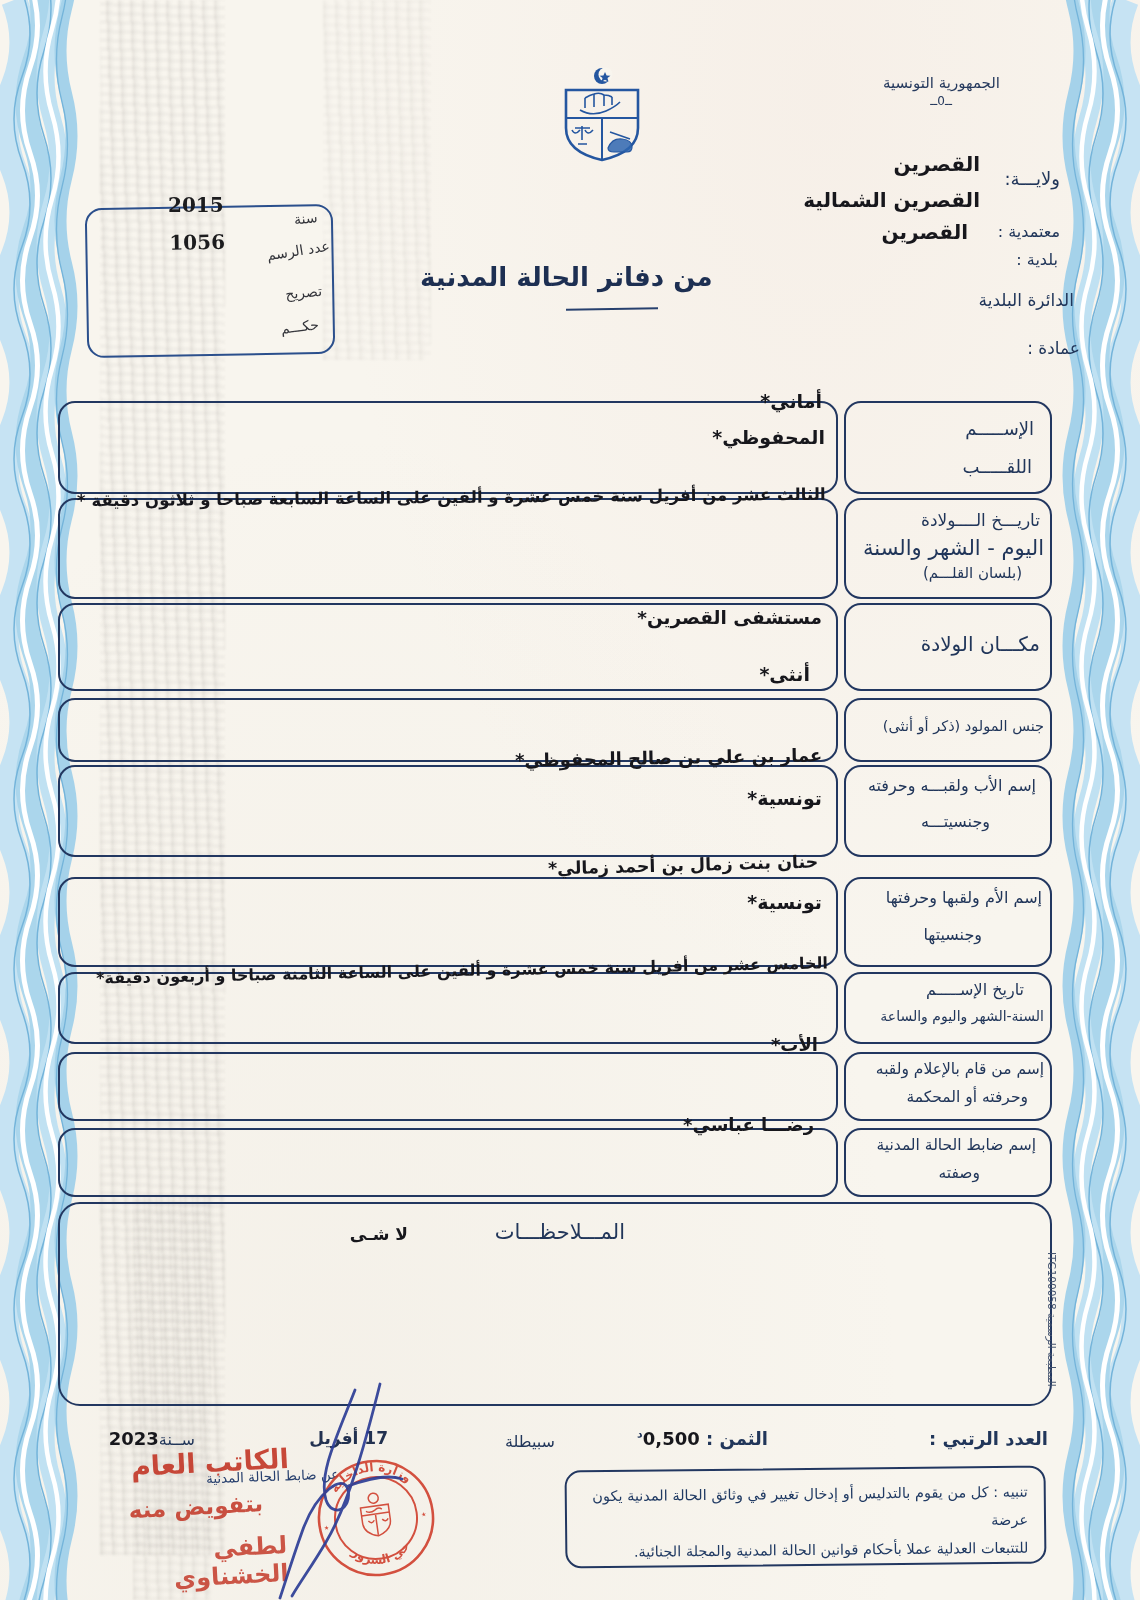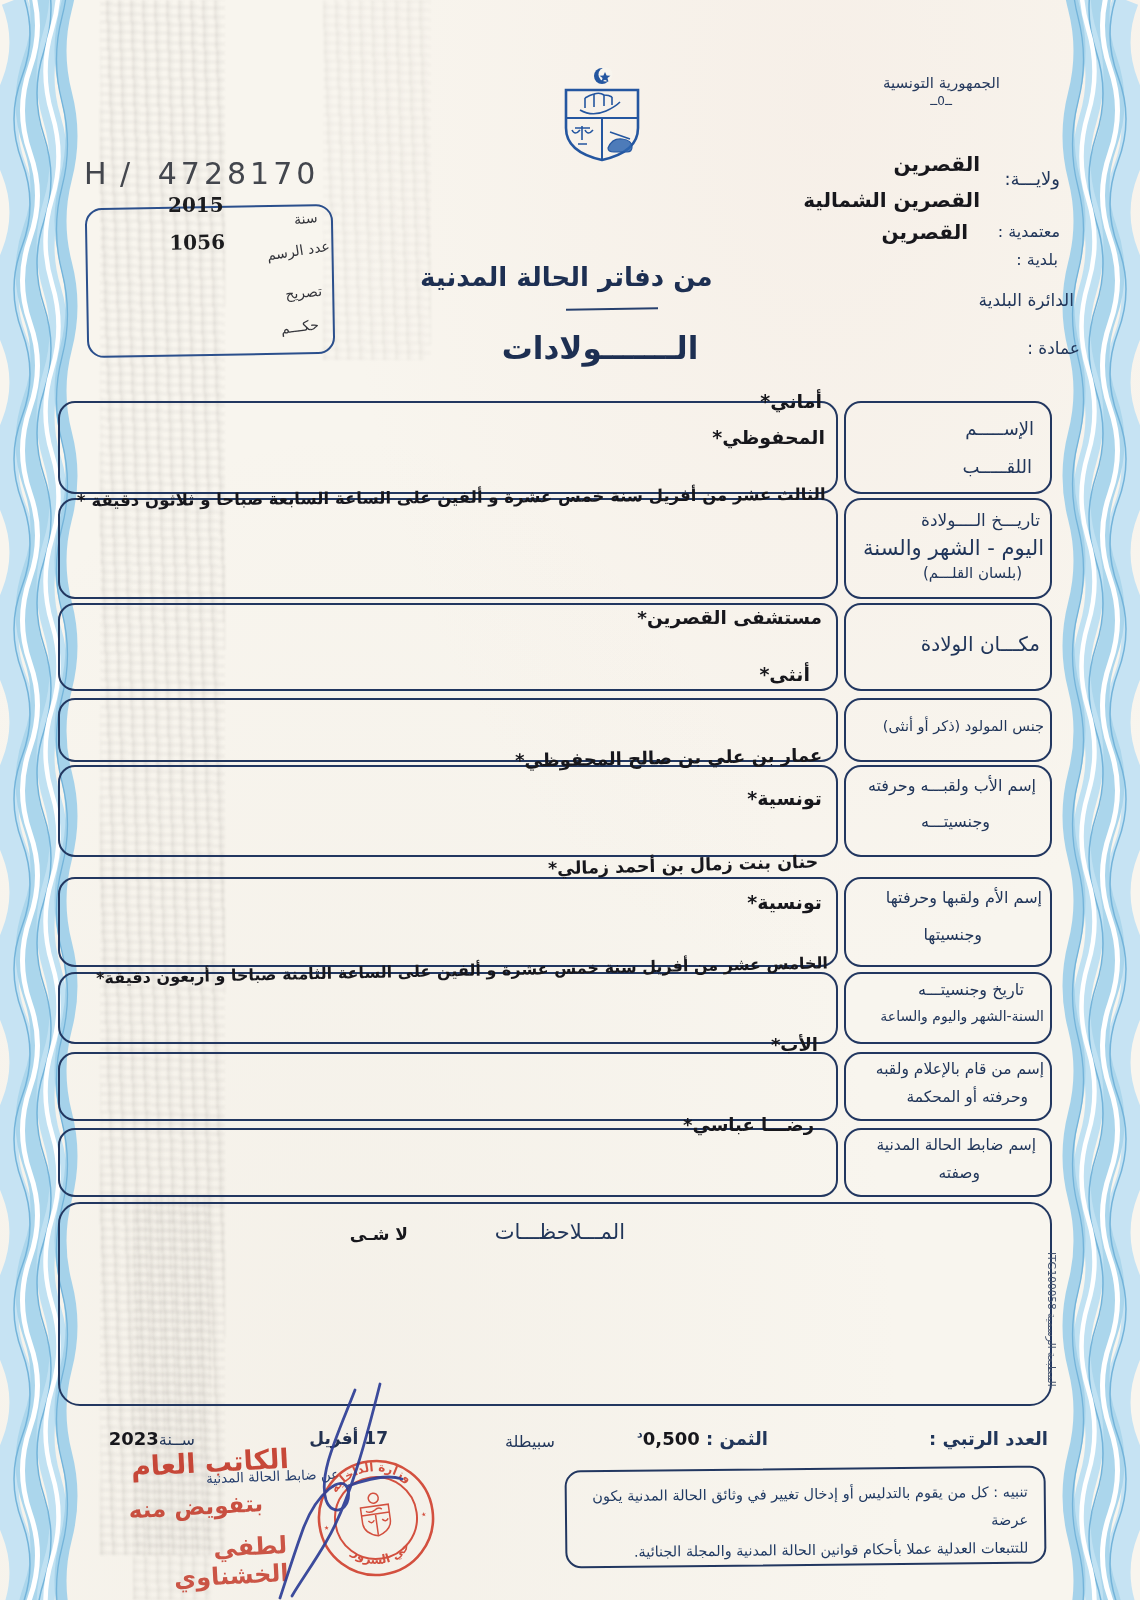--- a/index.html
+++ b/index.html
@@ -47,24 +47,20 @@
       <path d="M 44 -34 q 14 42.5 0 85 q -14 42.5 0 85 q 14 42.5 0 85 q -14 42.5 0 85 q 14 42.5 0 85 q -14 42.5 0 85 q 14 42.5 0 85 q -14 42.5 0 85 q 14 42.5 0 85 q -14 42.5 0 85 q 14 42.5 0 85 q -14 42.5 0 85 q 14 42.5 0 85 q -14 42.5 0 85 q 14 42.5 0 85 q -14 42.5 0 85 q 14 42.5 0 85 q -14 42.5 0 85 q 14 42.5 0 85 q -14 42.5 0 85 q 14 42.5 0 85 q -14 42.5 0 85" stroke="#74b4da" stroke-width="1.5" fill="none"></path>
       <path d="M 62 -68 q 11 42.5 0 85 q -11 42.5 0 85 q 11 42.5 0 85 q -11 42.5 0 85 q 11 42.5 0 85 q -11 42.5 0 85 q 11 42.5 0 85 q -11 42.5 0 85 q 11 42.5 0 85 q -11 42.5 0 85 q 11 42.5 0 85 q -11 42.5 0 85 q 11 42.5 0 85 q -11 42.5 0 85 q 11 42.5 0 85 q -11 42.5 0 85 q 11 42.5 0 85 q -11 42.5 0 85 q 11 42.5 0 85 q -11 42.5 0 85 q 11 42.5 0 85 q -11 42.5 0 85" stroke="#74b4da" stroke-width="1.3" fill="none"></path>
       <path d="M 30 -17 q 15 42.5 0 85 q -15 42.5 0 85 q 15 42.5 0 85 q -15 42.5 0 85 q 15 42.5 0 85 q -15 42.5 0 85 q 15 42.5 0 85 q -15 42.5 0 85 q 15 42.5 0 85 q -15 42.5 0 85 q 15 42.5 0 85 q -15 42.5 0 85 q 15 42.5 0 85 q -15 42.5 0 85 q 15 42.5 0 85 q -15 42.5 0 85 q 15 42.5 0 85 q -15 42.5 0 85 q 15 42.5 0 85 q -15 42.5 0 85 q 15 42.5 0 85 q -15 42.5 0 85" stroke="#ffffff" stroke-width="5" fill="none"></path>
       <path d="M 52 -56.1 q 13 42.5 0 85 q -13 42.5 0 85 q 13 42.5 0 85 q -13 42.5 0 85 q 13 42.5 0 85 q -13 42.5 0 85 q 13 42.5 0 85 q -13 42.5 0 85 q 13 42.5 0 85 q -13 42.5 0 85 q 13 42.5 0 85 q -13 42.5 0 85 q 13 42.5 0 85 q -13 42.5 0 85 q 13 42.5 0 85 q -13 42.5 0 85 q 13 42.5 0 85 q -13 42.5 0 85 q 13 42.5 0 85 q -13 42.5 0 85 q 13 42.5 0 85 q -13 42.5 0 85" stroke="#ffffff" stroke-width="4.5" fill="none"></path>
     </svg>
 
   <div class="smudge s1" style="left:100px;top:0;width:125px;height:1555px;opacity:.75"></div>
   <div class="smudge s1" style="left:323px;top:0;width:108px;height:360px;opacity:.45"></div>
   <div class="smudge s1" style="left:133px;top:1195px;width:78px;height:405px;opacity:.6"></div>
 
-  <div class="abs" style="left:84px;top:156px;font-size:30px;color:#43464d;letter-spacing:2px">
-    <span>H /</span>
-    <span style="margin-left:14px;letter-spacing:4px">4728170</span>
-  </div>
 
   <div class="box" style="left:86px;top:206px;width:244px;height:146px;border-color:#2b4f8c;border-width:2.2px;transform:rotate(-1deg)">
     <div class="abs ar" style="right:14px;top:4px;font-size:14px;color:#33343a;transform:rotate(-5deg)">سنة</div>
     <div class="abs ar" style="right:2px;top:36px;font-size:14px;color:#33343a;transform:rotate(-8deg)">عدد الرسم</div>
     <div class="abs ar" style="right:10px;top:78px;font-size:14px;color:#33343a;transform:rotate(-4deg)">تصريح</div>
     <div class="abs ar" style="right:14px;top:112px;font-size:14px;color:#33343a;transform:rotate(-6deg)">حكـــم</div>
     <div class="abs" style="left:82px;top:22px;font-size:20px;font-weight:bold;color:#1c1c1e;font-family:'DejaVu Serif',serif">1056</div>
   </div>
   <div class="abs" style="left:168px;top:193px;font-size:20px;font-weight:bold;color:#1c1c1e;font-family:'DejaVu Serif',serif">2015</div>
 
@@ -81,21 +77,20 @@
         <path d="M33 36 q5 -3 9 -4 M42 32 q6 -2 10 1 M52 33 q5 0 8 2"></path>
         <path d="M30 64 v14 M23 66 h15 M20 68 q3 6 8 0 M33 68 q3 6 8 0 M26 82 h9"></path>
         <path d="M56 86 q4 -10 14 -9 q10 1 10 8 q0 5 -5 5 h-13 q-6 0 -6 -4 z" fill="#2f66b0" fill-opacity=".85" stroke-width="1.2"></path>
         <path d="M58 70 l20 7"></path>
       </g>
     </g>
   </svg>
 
   <div class="abs ar" style="left:420px;top:262px;width:360px;text-align:left;font-size:26px;font-weight:bold;color:#1d2f52">من دفاتر الحالة المدنية</div>
   <div class="abs" style="left:566px;top:308px;width:92px;height:2.4px;background:#27406e;transform:rotate(-1deg)"></div>
-  <div class="abs ar" style="left:420px;top:330px;width:360px;text-align:center;font-size:31px;font-weight:bold;color:#1d2f52">الـــــــولادات</div>
 
   <div class="abs ar" style="right:140px;top:74px;font-size:15px;color:#263a5e">الجمهورية التونسية</div>
   <div class="abs ar" style="right:188px;top:94px;font-size:12px;color:#263a5e">ــ0ــ</div>
 
   <div class="abs ar lbl" style="right:80px;top:168px;font-size:18px">ولايـــة:</div>
   <div class="abs ar entry" style="right:160px;top:152px;font-size:20px">القصرين</div>
   <div class="abs ar entry" style="right:160px;top:188px;font-size:20px">القصرين الشمالية</div>
   <div class="abs ar lbl" style="right:80px;top:222px;font-size:16px">معتمدية :</div>
   <div class="abs ar entry" style="right:172px;top:220px;font-size:20px">القصرين</div>
   <div class="abs ar lbl" style="right:82px;top:250px;font-size:16px">بلدية :</div>
@@ -135,21 +130,21 @@
 
   <div class="box" style="left:58px;top:877px;width:776px;height:86px"></div>
   <div class="box" style="left:844px;top:877px;width:204px;height:86px"></div>
   <div class="abs ar lbl" style="right:98px;top:888px;font-size:16px">إسم الأم ولقبها وحرفتها</div>
   <div class="abs ar lbl" style="right:158px;top:925px;font-size:16px">وجنسيتها</div>
   <div class="abs ar entry" style="right:322px;top:855px;font-size:17.5px;transform:rotate(-1.5deg)">حنان بنت زمال بن أحمد زمالي*</div>
   <div class="abs ar entry" style="right:318px;top:891px;font-size:19px">تونسية*</div>
 
   <div class="box" style="left:58px;top:972px;width:776px;height:68px"></div>
   <div class="box" style="left:844px;top:972px;width:204px;height:68px"></div>
-  <div class="abs ar lbl" style="right:116px;top:980px;font-size:16px">تاريخ وجنسيتـــه</div>
+  <div class="abs ar lbl" style="right:116px;top:980px;font-size:16px">تاريخ الإســـــم</div>
   <div class="abs ar lbl" style="right:96px;top:1008px;font-size:14px">السنة-الشهر واليوم والساعة</div>
   <div class="abs ar entry" style="right:312px;top:961px;font-size:16px;letter-spacing:-.2px;transform:rotate(-1.2deg)">الخامس عشر من أفريل سنة خمس عشرة و ألفين على الساعة الثامنة صباحا و أربعون دقيقة*</div>
 
   <div class="box" style="left:58px;top:1052px;width:776px;height:65px"></div>
   <div class="box" style="left:844px;top:1052px;width:204px;height:65px"></div>
   <div class="abs ar lbl" style="right:96px;top:1060px;font-size:15.5px">إسم من قام بالإعلام ولقبه</div>
   <div class="abs ar lbl" style="right:112px;top:1088px;font-size:15.5px">وحرفته أو المحكمة</div>
   <div class="abs ar entry" style="right:322px;top:1034px;font-size:18px">الأب*</div>
 
   <div class="box" style="left:58px;top:1128px;width:776px;height:65px"></div>

